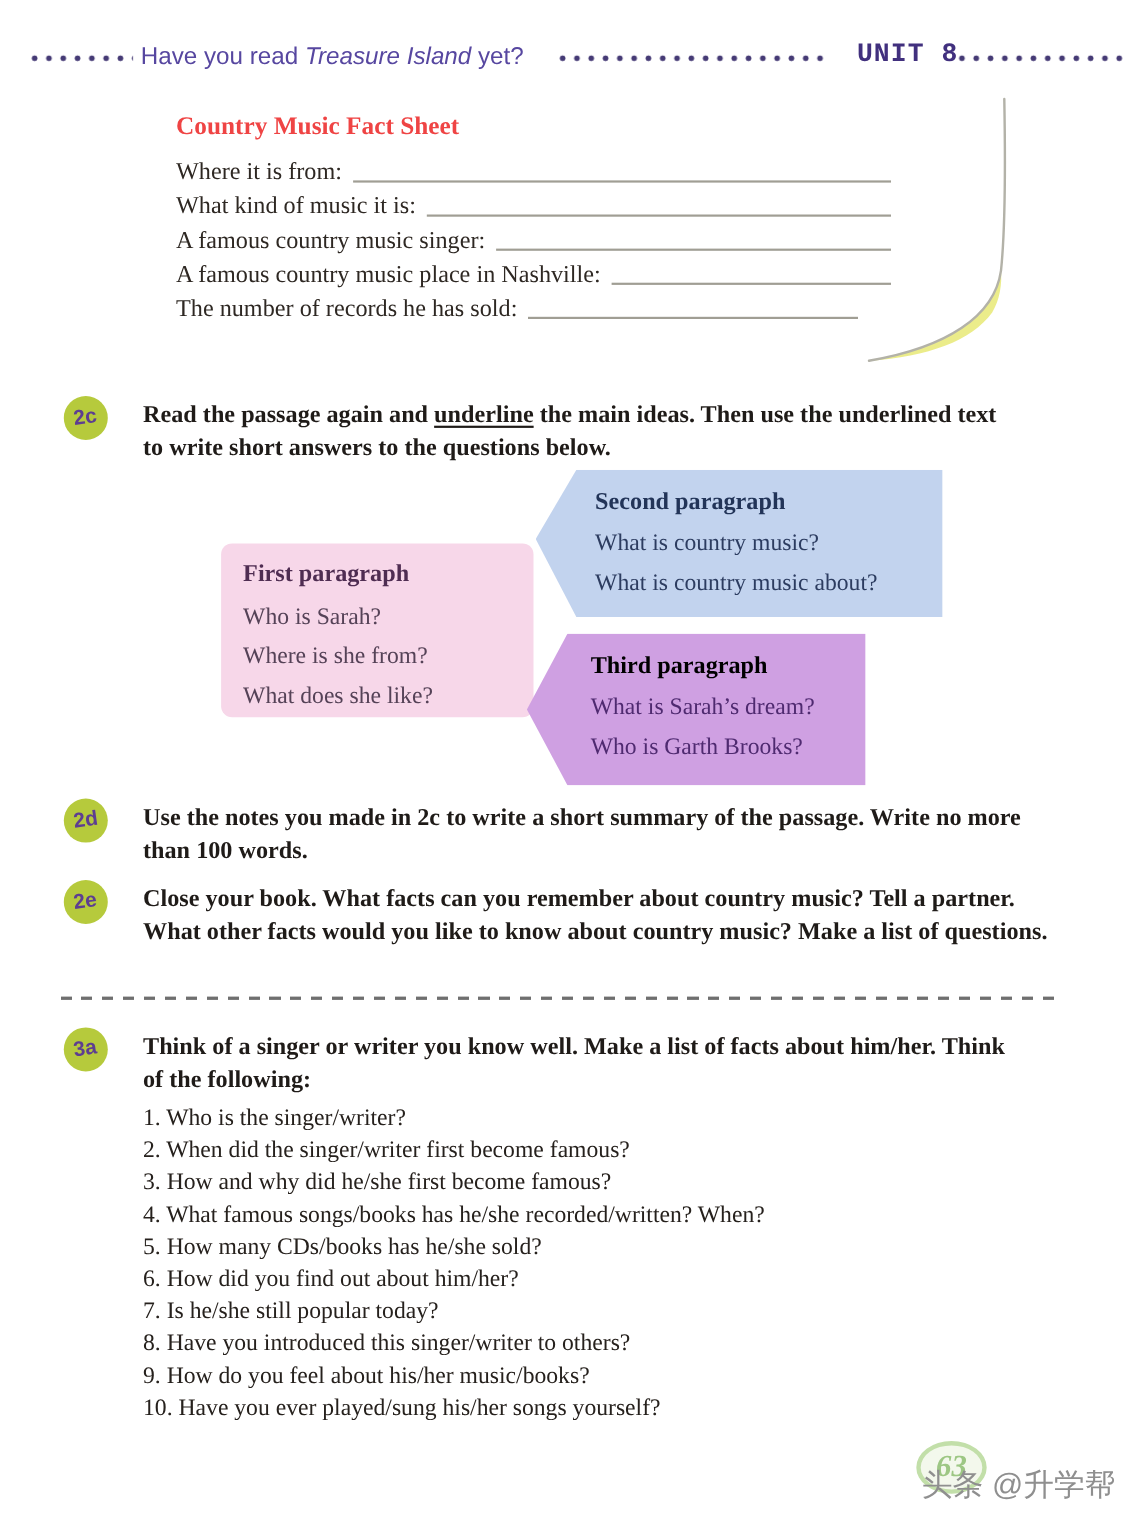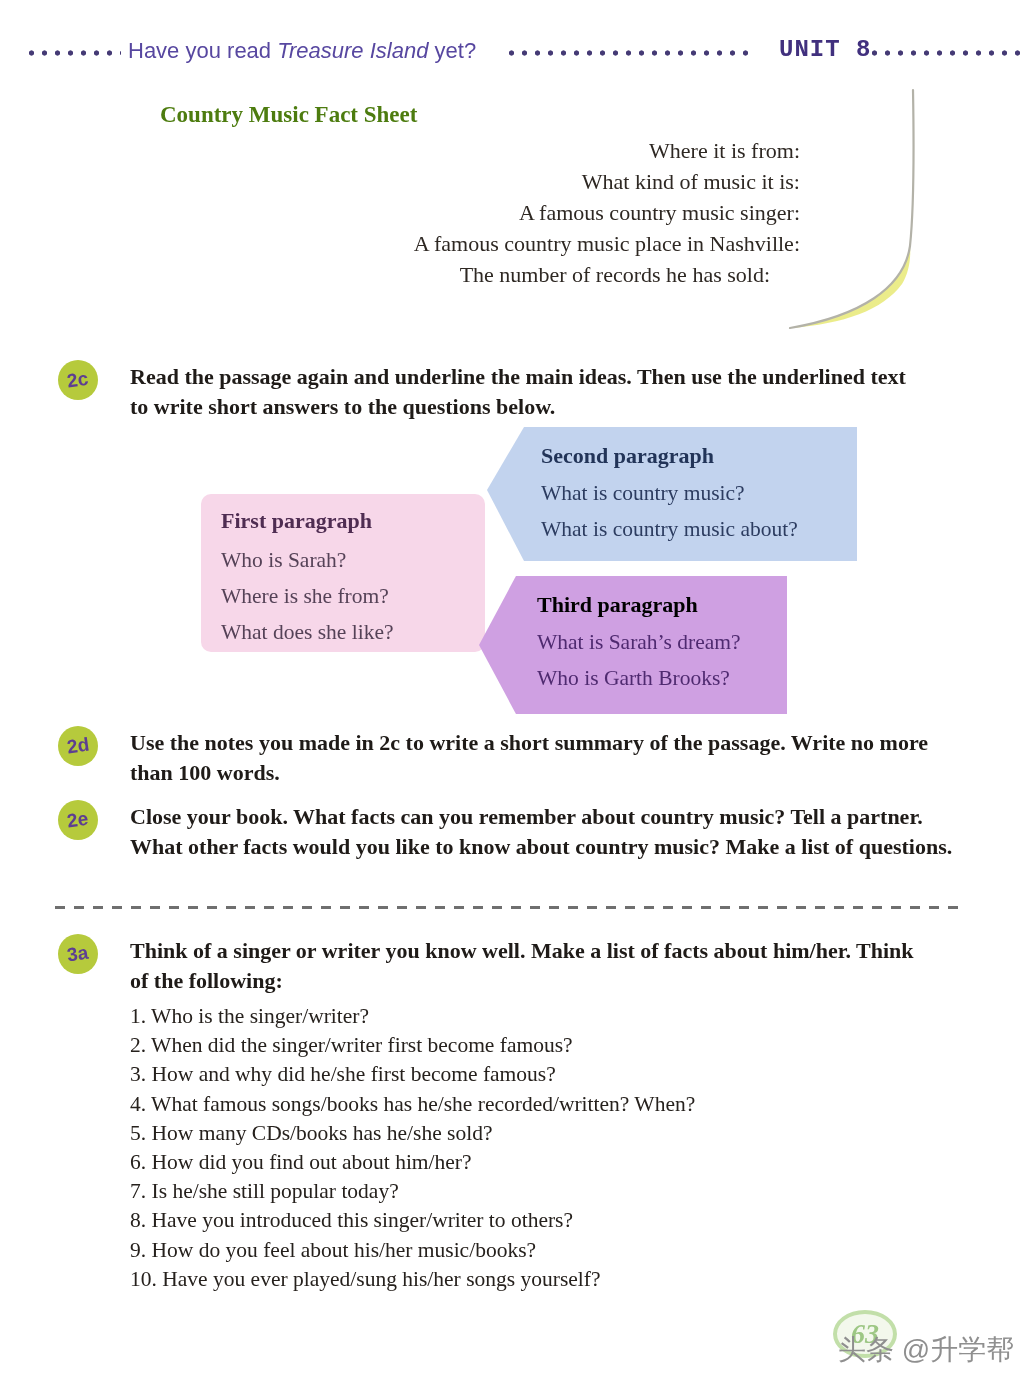--- a/index.html
+++ b/index.html
@@ -10,33 +10,33 @@
   .dots{position:absolute;height:10px;background-image:radial-gradient(circle,#453a75 2.3px,transparent 2.9px);
         background-size:13px 10px;background-repeat:repeat-x;background-position:left center;}
   .hdr-title{position:absolute;left:128px;top:38px;font-family:"Liberation Sans",sans-serif;
              font-size:22px;color:#5747a0;white-space:nowrap;}
   .hdr-title .it{font-style:italic;}
   .hdr-unit{position:absolute;left:779px;top:36px;font-family:Liberation Mono, monospace;
             font-weight:bold;font-size:24px;letter-spacing:1px;color:#41307e;}
 
   
   .factsheet{position:absolute;left:160px;top:102px;width:650px;}
-  .fs-title{font-weight:bold;font-size:23px;margin-bottom:10px;color:#4d7c0f;}
-  .fs-row{display:flex;align-items:flex-end;height:31px;font-size:22px;color:#2e2823;flex-direction:column;}
+  .fs-title{font-weight:bold;font-size:23px;margin-bottom:10px;color:#ef4444;}
+  .fs-row{display:flex;align-items:flex-end;height:31px;font-size:22px;color:#2e2823;}
   .fs-label{white-space:nowrap;padding-right:10px;}
   .fs-line{flex:1;border-bottom:2px solid #a09e94;margin-bottom:3px;}
   .curl-svg{position:absolute;left:782px;top:86px;}
 
   
   .badge{position:absolute;width:40px;height:40px;border-radius:50%;background:#b6ca3c;
          display:flex;align-items:center;justify-content:center;
          font-family:"Liberation Sans",sans-serif;font-weight:bold;font-size:19px;color:#5d3e91;}
   .badge span{transform:rotate(-8deg);}
   .instr{position:absolute;font-weight:bold;font-size:22px;line-height:29.5px;color:#1f1b18;}
-  .instr .u{text-decoration-thickness:2px;text-underline-offset:3px;text-align:center;}
+  .instr .u{text-decoration:underline;text-decoration-thickness:2px;text-underline-offset:3px;text-align:center;}
 
   
   .callout{position:absolute;}
   .co-title{font-weight:bold;font-size:22px;}
   .co-q{font-size:21.5px;}
   .co-pink{left:201px;top:494px;width:284px;height:158px;background:#f7d7e9;border-radius:10px;
            padding:14px 0 0 20px;box-sizing:border-box;}
   .co-pink .co-title{color:#4f2d52;margin-bottom:8px;}
   .co-pink .co-q{color:#554257;line-height:36px;}
   .co-blue{left:487px;top:427px;width:370px;height:134px;background:#c2d3ee;

